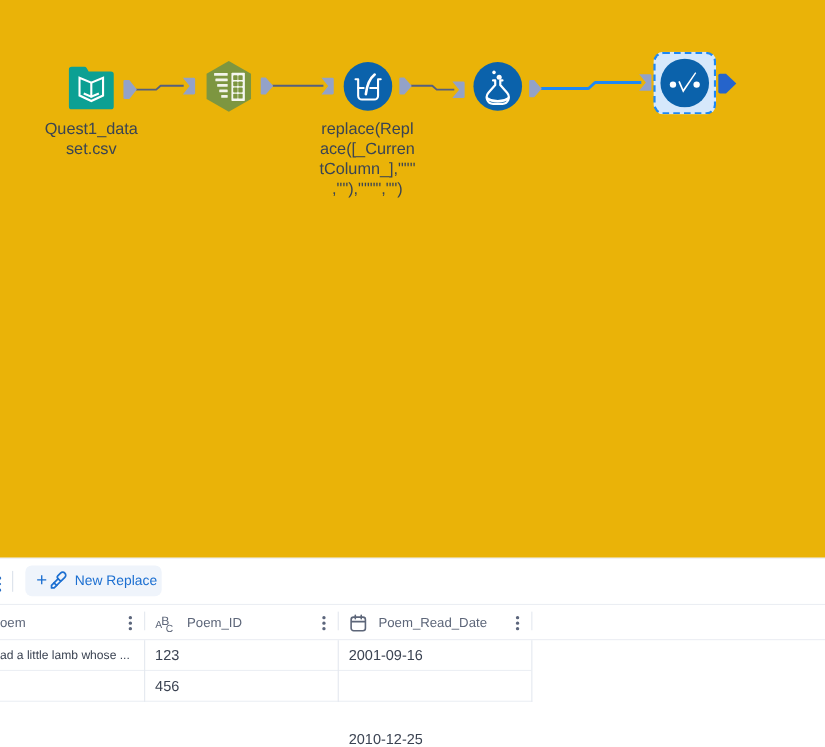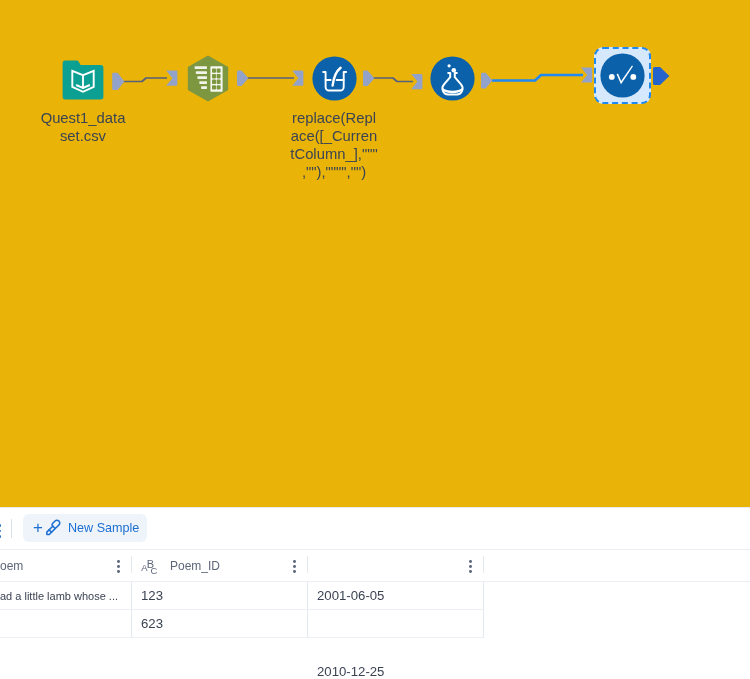--- a/index.html
+++ b/index.html
@@ -188,21 +188,21 @@
       <span class="ns-ico">
         <svg width="16" height="18" viewBox="0 0 16 18">
           <g fill="none" stroke="#1c6fd1" stroke-width="1.55" stroke-linecap="round" stroke-linejoin="round">
             <path d="M10.05 2.0 A2.75 2.75 0 0 1 13.95 5.9 L11.4 8.45 A1.6 1.6 0 0 1 9.15 8.45
                      L7.5 6.8 A1.6 1.6 0 0 1 7.5 4.55 Z"></path>
             <path d="M7.95 7.0 L1.85 13.1 L1.85 15.5 L4.25 15.5 L10.35 9.4"></path>
             <path d="M4.1 10.85 L6.5 13.25"></path>
           </g>
         </svg>
       </span>
-      <span>New Sample</span>
+      <span>New Replace</span>
     </div>
 
     <div id="grid">
       <div class="hdiv" style="left:0;top:0;width:750px;background:#ebeef3;"></div>
       <div class="hdiv" style="left:0;top:32px;width:750px;background:#ebeef3;"></div>
 
       <div class="hdr-cell" style="left:-8px;width:124px;">
         <span>Poem</span>
       </div>
       <div class="kebab" style="left:117px;">
@@ -222,34 +222,44 @@
         </span>
         <span>Poem_ID</span>
       </div>
       <div class="kebab" style="left:293px;">
         <i style="top:0"></i>
           <i style="top:5.1px"></i>
           <i style="top:10.2px"></i>
       </div>
       <div class="vdiv" style="left:306.5px;top:7px;height:17px;"></div>
 
+      <div class="hdr-cell" style="left:317px;">
+        <span class="ci">
+          <svg width="17" height="18" viewBox="0 0 17 18">
+            <rect x="2.2" y="4.0" width="13.0" height="12.4" rx="2.3" fill="none" stroke="#5d6679" stroke-width="1.45"></rect>
+            <path d="M2.2 8.1 L15.2 8.1" stroke="#5d6679" stroke-width="1.45"></path>
+            <path d="M6.0 2.4 L6.0 5.5 M11.4 2.4 L11.4 5.5" stroke="#5d6679" stroke-width="1.45" stroke-linecap="round"></path>
+          </svg>
+        </span>
+        <span>Poem_Read_Date</span>
+      </div>
       <div class="kebab" style="left:469px;">
         <i style="top:0"></i>
           <i style="top:5.1px"></i>
           <i style="top:10.2px"></i>
       </div>
       <div class="vdiv" style="left:482.5px;top:7px;height:17px;"></div>
 
       <div class="hdiv" style="left:0;top:60px;width:483px;"></div>
       <div class="hdiv" style="left:0;top:88px;width:484px;"></div>
       <div class="vdiv" style="left:131px;top:33px;height:56px;"></div>
       <div class="vdiv" style="left:307px;top:33px;height:56px;"></div>
       <div class="vdiv" style="left:483px;top:33px;height:56px;"></div>
 
       <div class="cell" style="left:0px;top:33px;width:124px;font-size:11px;">ad a little lamb whose ...</div>
       <div class="cell" style="left:141px;top:33px;">123</div>
-      <div class="cell" style="left:317px;top:33px;">2001-06-05</div>
-
-      <div class="cell" style="left:141px;top:61px;">623</div>
+      <div class="cell" style="left:317px;top:33px;">2001-09-16</div>
+
+      <div class="cell" style="left:141px;top:61px;">456</div>
       <div class="cell" style="left:317px;top:61px;margin-top:48px;">2010-12-25</div>
     </div>
   </div>
 </div>
 
 </body></html>

